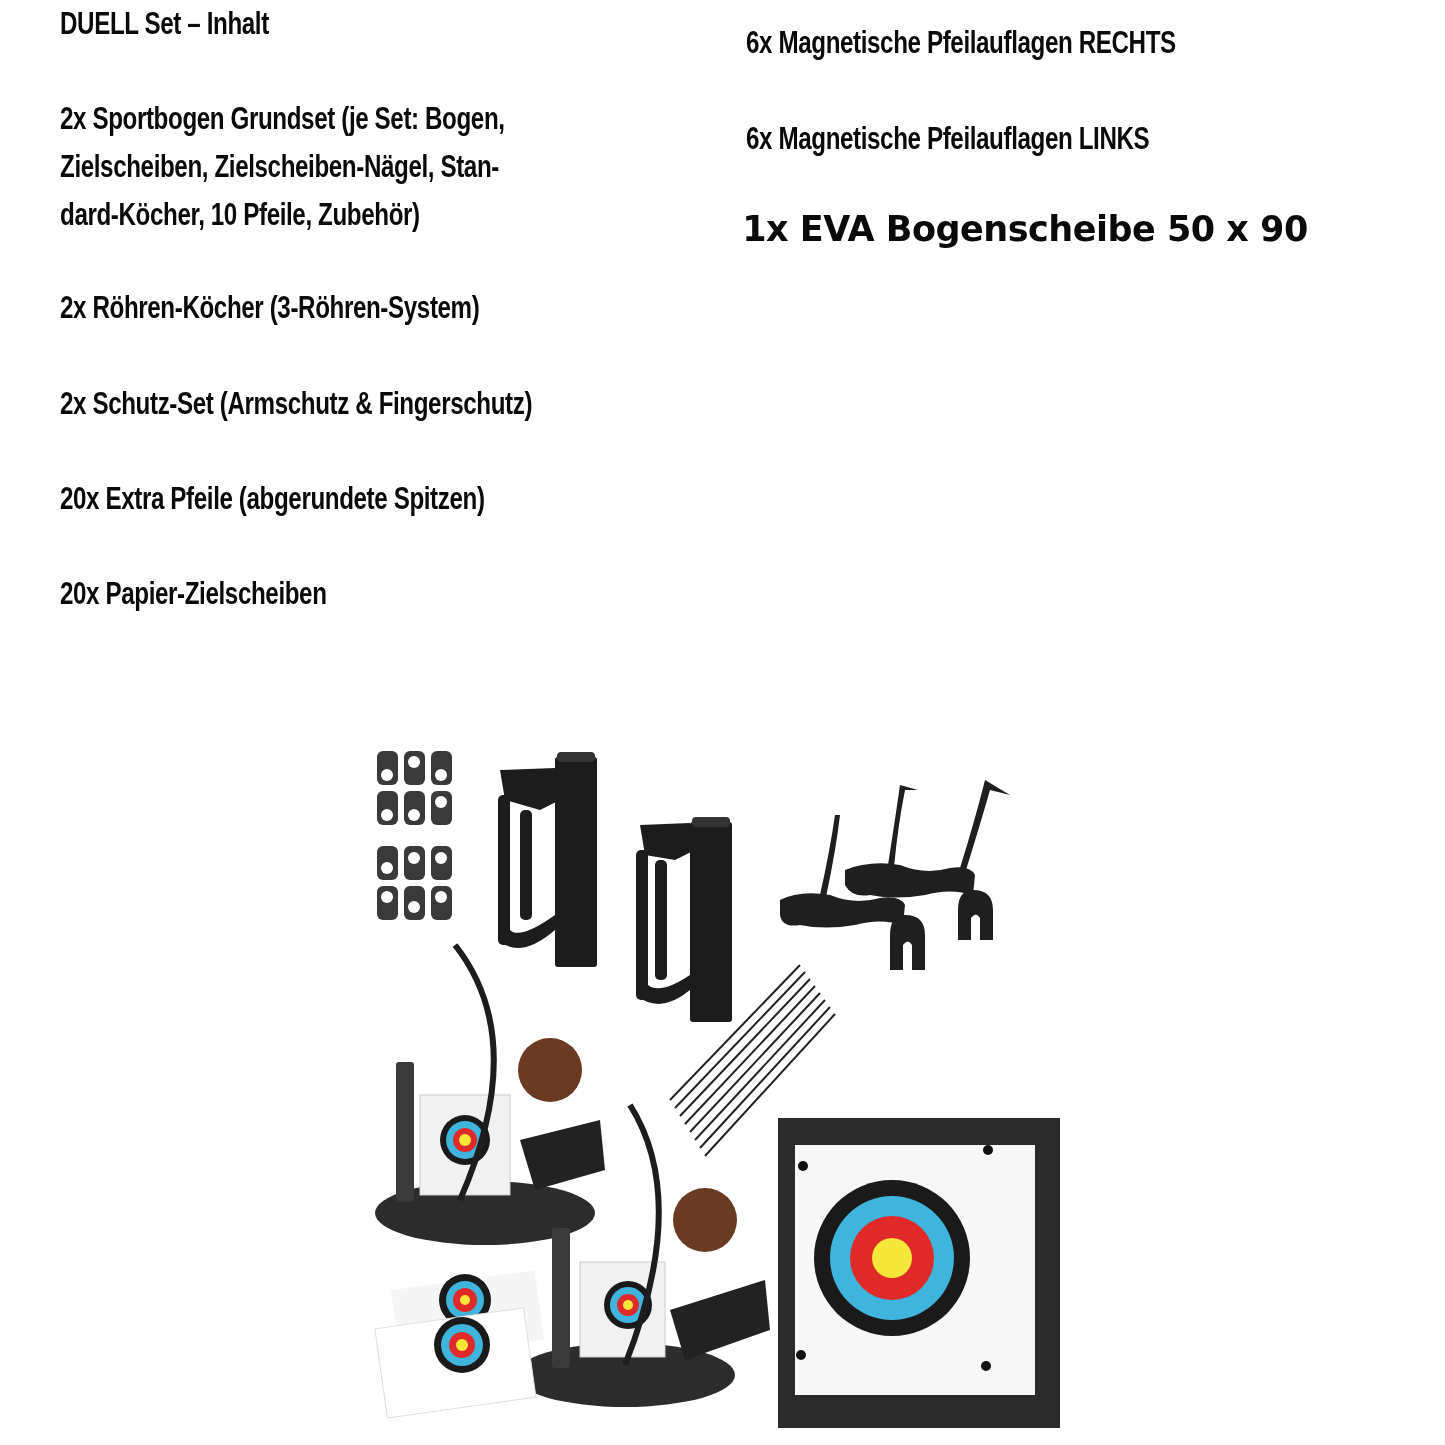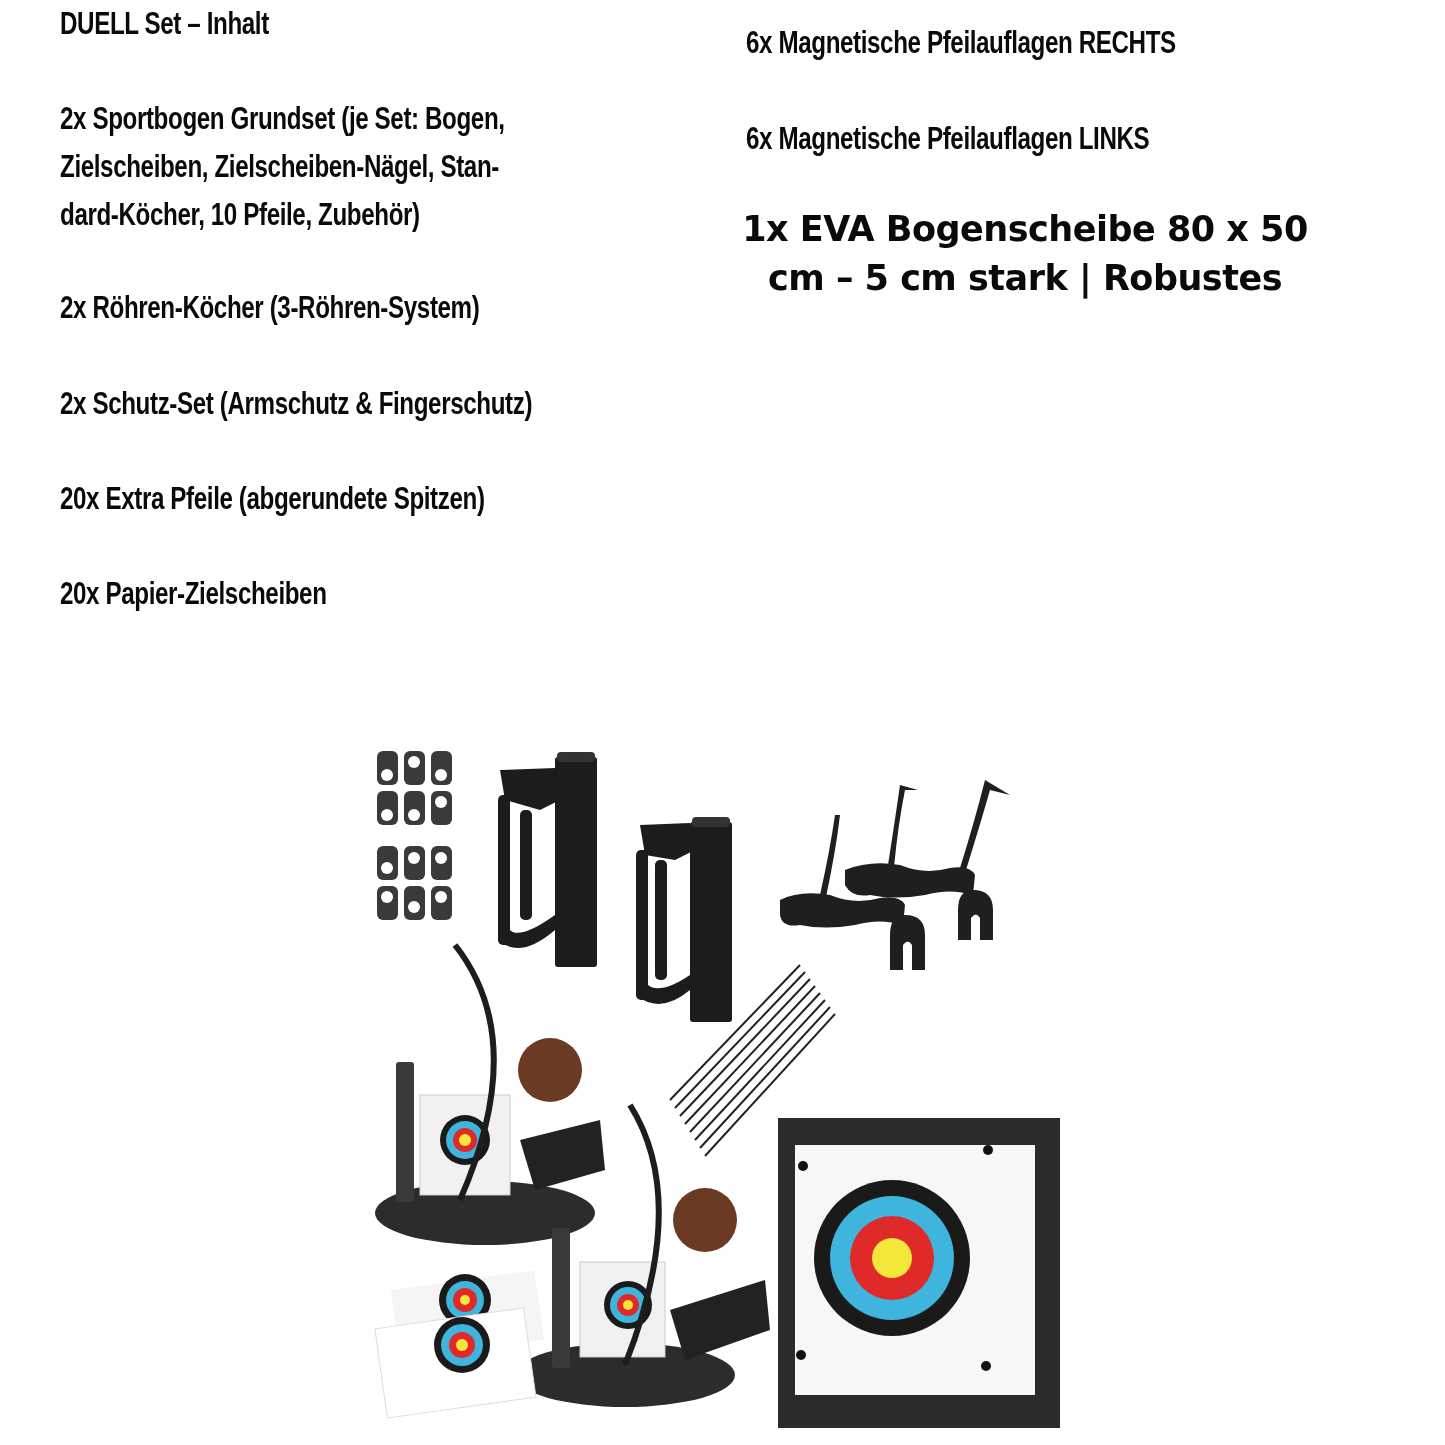--- a/index.html
+++ b/index.html
@@ -23,22 +23,21 @@
 
   <div class="t left" style="top:290px;">2x Röhren-Köcher (3-Röhren-System)</div>
   <div class="t left" style="top:386px;">2x Schutz-Set (Armschutz &amp; Fingerschutz)</div>
   <div class="t left" style="top:481px;">20x Extra Pfeile (abgerundete Spitzen)</div>
   <div class="t left" style="top:576px;">20x Papier-Zielscheiben</div>
 
   <div class="t right" style="top:25px;">6x Magnetische Pfeilauflagen RECHTS</div>
   <div class="t right" style="top:121px;">6x Magnetische Pfeilauflagen LINKS</div>
 
   <div class="eva">
-    <div>1x  EVA Bogenscheibe 80 x 50</div>
-    <div>cm – 5 cm stark | Robustes</div>
+    <div>1x  EVA Bogenscheibe 50 x 90</div>
   </div>
 
   <svg class="product" viewBox="360 740 710 700" xmlns="http://www.w3.org/2000/svg">
 
     <g>
       <g fill="#3a3a3a">
         <rect x="377" y="751" width="21" height="34" rx="6"></rect>
           <rect x="404" y="751" width="21" height="34" rx="6"></rect>
           <rect x="431" y="751" width="21" height="34" rx="6"></rect>
         <rect x="377" y="791" width="21" height="34" rx="6"></rect>

